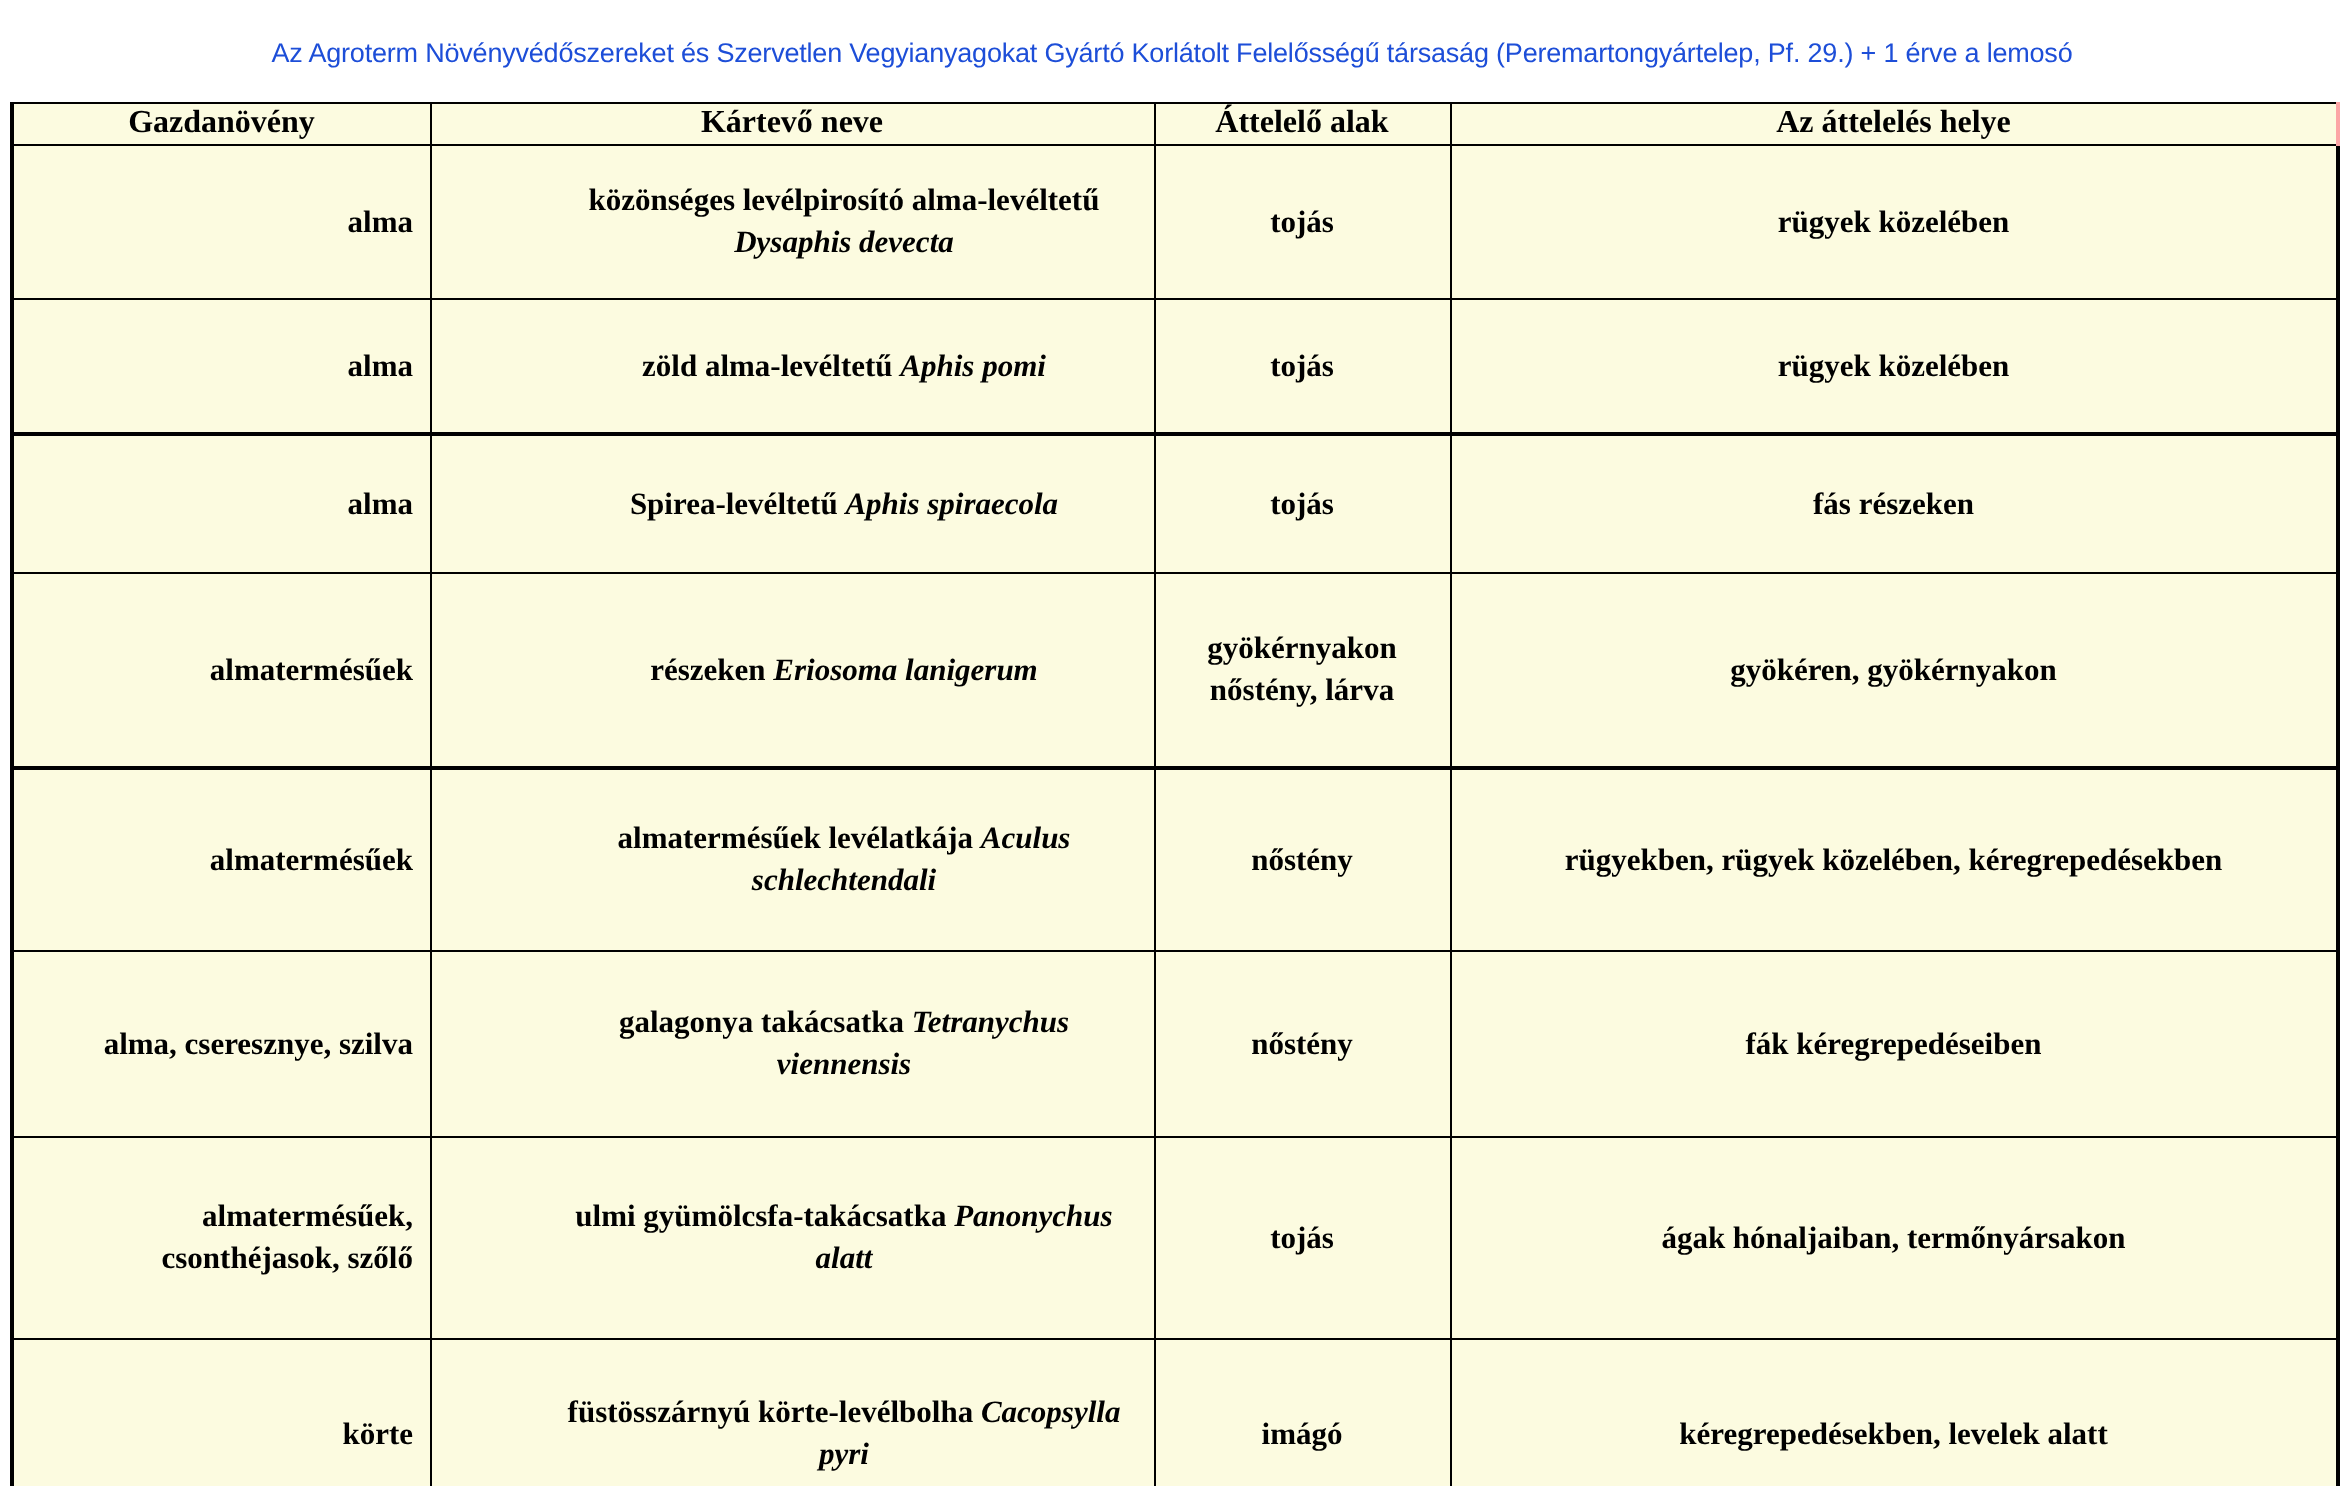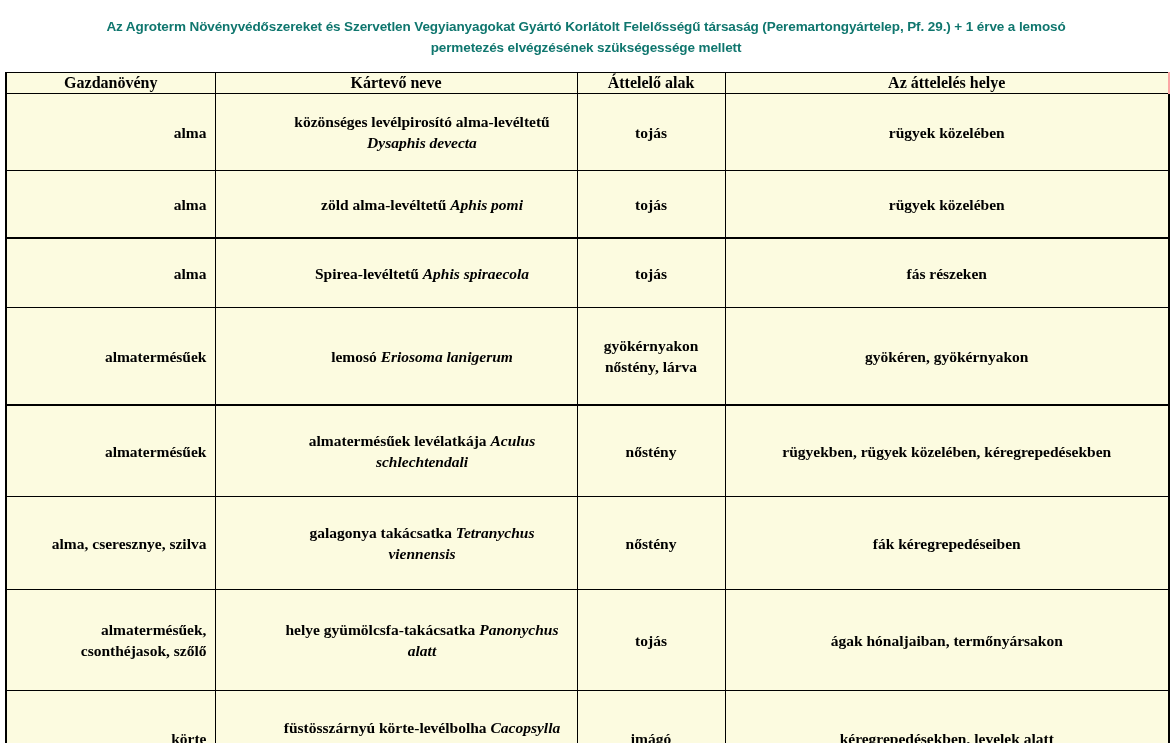--- a/index.html
+++ b/index.html
@@ -21,23 +21,23 @@
     background: #ffffff;
   }
 
   
   .title-block {
     padding: 16px 60px 0 60px;
     text-align: center;
   }
   .title-line {
     font-family: "Liberation Sans", "DejaVu Sans", sans-serif;
-    font-weight: bold;
+    font-weight: normal;
     font-size: 13.5px;
-    color: #0f766e;
+    color: #1d4ed8;
     line-height: 21px;
     letter-spacing: -0.1px;
   }
 
   
   .table-wrap {
     margin: 14px 3px 0 5px;
   }
   table.grid {
     border-collapse: collapse;
@@ -123,21 +123,20 @@
   tr[data-h="r7"] td { height: 80px; }
   tr[data-h="r8"] td { height: 74px; }
 </style>
 </head>
 <body>
 
 <div class="page">
 
   <div class="title-block">
     <div class="title-line">Az Agroterm Növényvédőszereket és Szervetlen Vegyianyagokat Gyártó Korlátolt Felelősségű társaság (Peremartongyártelep, Pf. 29.) + 1 érve a lemosó</div>
-    <div class="title-line">permetezés elvégzésének szükségessége mellett</div>
   </div>
 
   <div class="table-wrap">
     <table class="grid">
       <colgroup>
         <col class="c1">
           <col class="c2">
           <col class="c3">
           <col class="c4">
       </colgroup>
@@ -174,21 +173,21 @@
           <td class="cell pest">
             <span class="pest-inner"><span>Spirea-levéltetű</span> <span class="sci">Aphis spiraecola</span></span>
           </td>
           <td class="cell stage">tojás</td>
           <td class="cell place">fás részeken</td>
         </tr>
 
         <tr class="group-end" data-h="r4">
           <td class="cell host">almatermésűek</td>
           <td class="cell pest">
-            <span class="pest-inner"><span>lemosó</span> <span class="sci">Eriosoma lanigerum</span></span>
+            <span class="pest-inner"><span>részeken</span> <span class="sci">Eriosoma lanigerum</span></span>
           </td>
           <td class="cell stage">gyökérnyakon nőstény, lárva</td>
           <td class="cell place">gyökéren, gyökérnyakon</td>
         </tr>
 
         <tr data-h="r5">
           <td class="cell host">almatermésűek</td>
           <td class="cell pest">
             <span class="pest-inner"><span>almatermésűek levélatkája</span> <span class="sci">Aculus schlechtendali</span></span>
           </td>
@@ -201,21 +200,21 @@
           <td class="cell pest">
             <span class="pest-inner"><span>galagonya takácsatka</span> <span class="sci">Tetranychus viennensis</span></span>
           </td>
           <td class="cell stage">nőstény</td>
           <td class="cell place">fák kéregrepedéseiben</td>
         </tr>
 
         <tr data-h="r7">
           <td class="cell host">almatermésűek, csonthéjasok, szőlő</td>
           <td class="cell pest">
-            <span class="pest-inner"><span>helye gyümölcsfa-takácsatka</span> <span class="sci">Panonychus alatt</span></span>
+            <span class="pest-inner"><span>ulmi gyümölcsfa-takácsatka</span> <span class="sci">Panonychus alatt</span></span>
           </td>
           <td class="cell stage">tojás</td>
           <td class="cell place">ágak hónaljaiban, termőnyársakon</td>
         </tr>
 
         <tr class="group-end" data-h="r8">
           <td class="cell host">körte</td>
           <td class="cell pest">
             <span class="pest-inner"><span>füstösszárnyú körte-levélbolha</span> <span class="sci">Cacopsylla pyri</span></span>
           </td>

